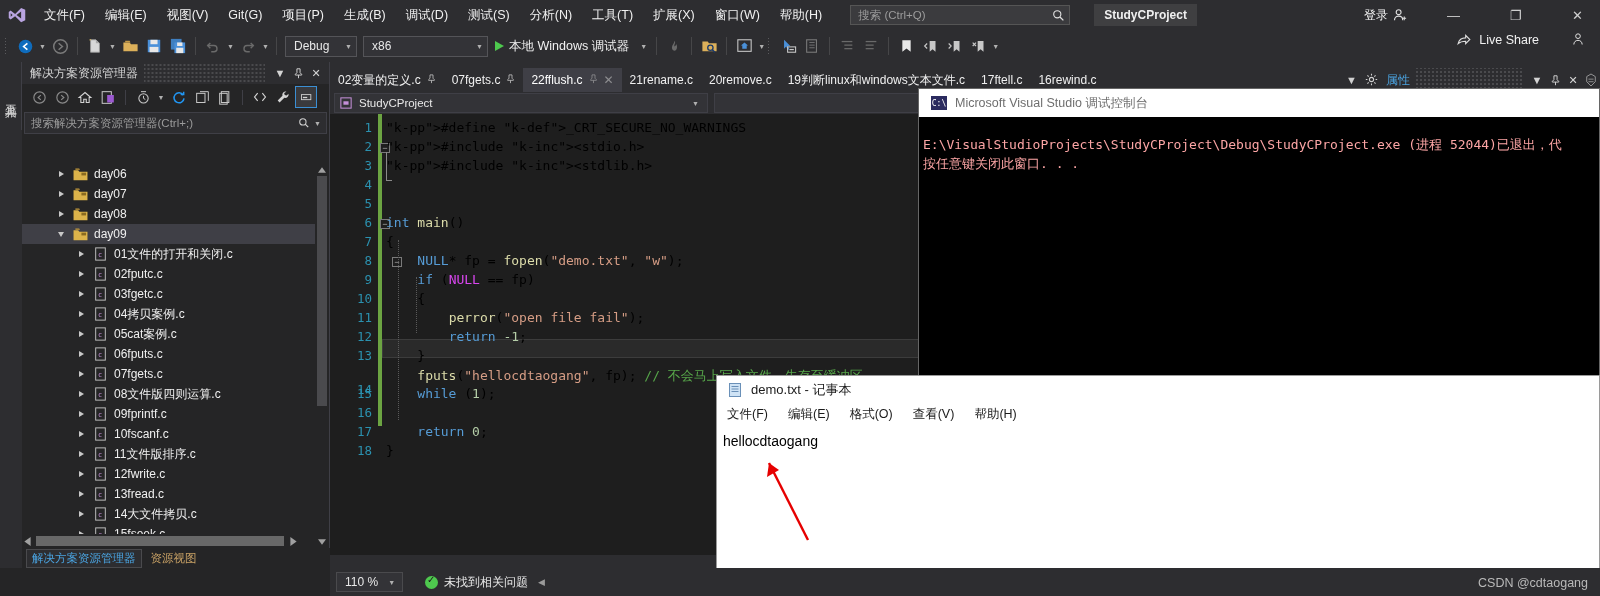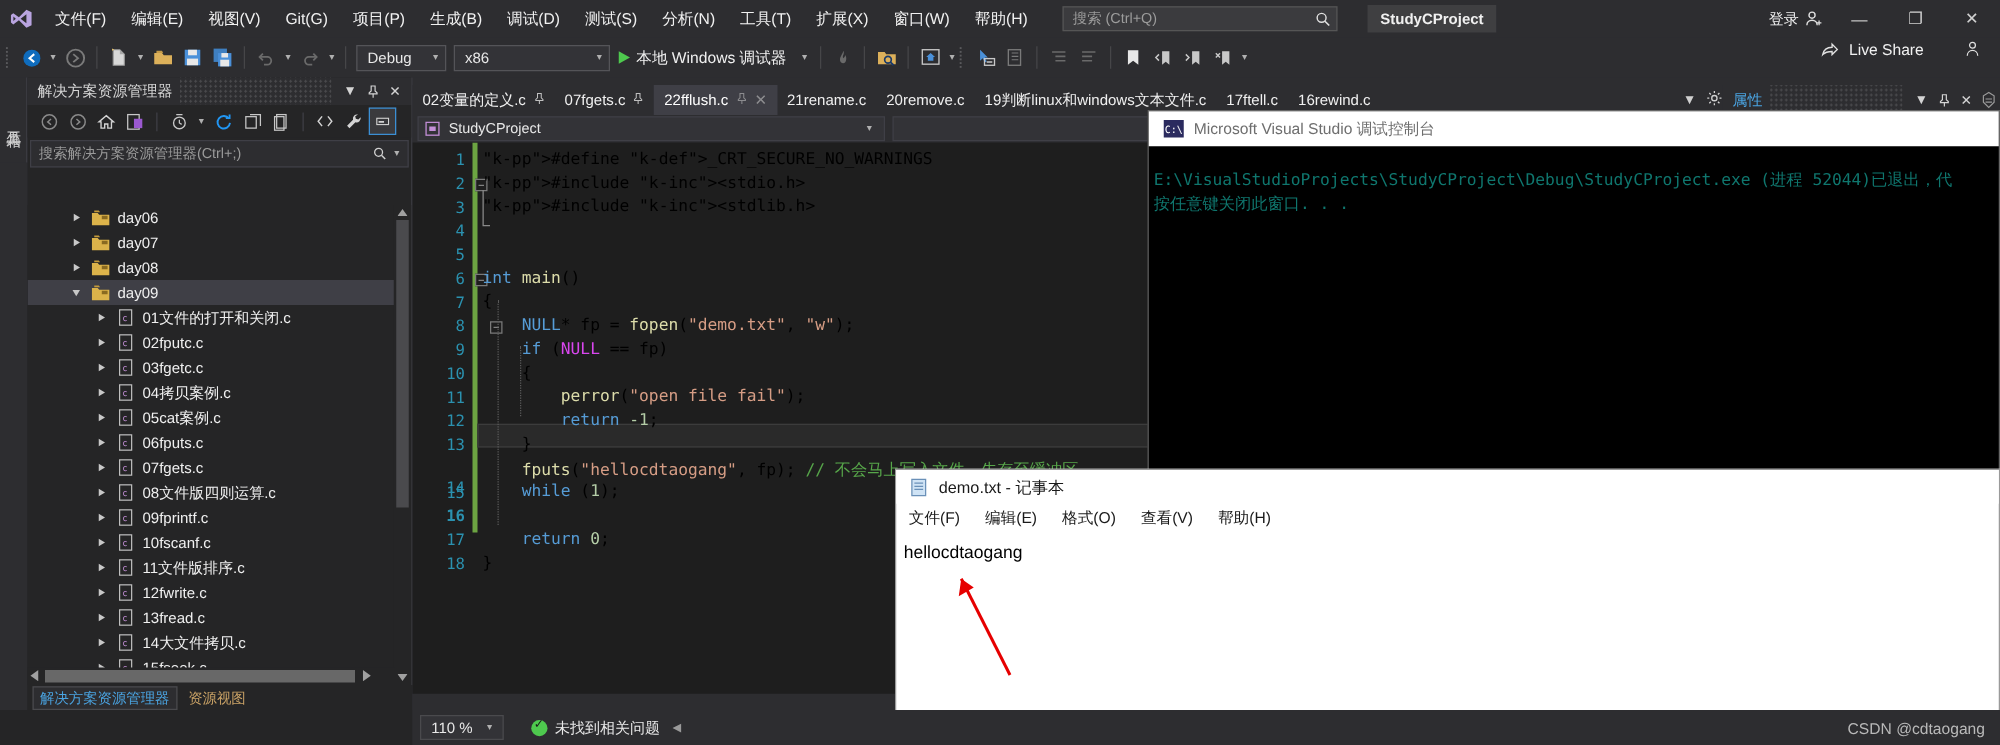--- a/index.html
+++ b/index.html
@@ -31,21 +31,21 @@
     flex:1; background:transparent; border:none; outline:none;
     color:#b4b4b4; font-size:11.5px; padding-left:7px;
     font-family:"Liberation Sans", sans-serif;
   }
   .search-wrap input::placeholder { color:#9c9c9c; }
   .search-mag { width:22px; display:flex; align-items:center; justify-content:center; }
   .proj-chip {
     margin-left:24px; height:22px; line-height:22px; padding:0 10px;
     background:#3f3f41; color:#f0f0f0; font-size:12px; font-weight:bold;
   }
-  .tb-right { position:absolute; right:0; top:0; height:30px; display:flex; align-items:center; }
+  .tb-right { position:absolute; right:0; top:0; height:30px; display:flex; align-items:center;gap:17px; }
   .signin { color:#f1f1f1; font-size:12px; display:flex; align-items:center; gap:5px; padding:0 6px; }
   .wbtn { width:45px; height:30px; display:flex; align-items:center; justify-content:center; color:#d0d0d0; font-size:13px; }
 
   
   .toolbar {
     position:absolute; left:0; top:30px; width:1600px; height:32px;
     background:#2d2d30; display:flex; align-items:center; padding-left:4px;
   }
   .grip { width:9px; height:20px; display:flex; align-items:center; }
   .grip i { display:block; width:3px; height:18px;
@@ -153,21 +153,21 @@
               font-size:9px; line-height:8px; text-align:center; background:#1e1e1e; }
   .vguide { position:absolute; width:0; border-left:1px dotted #5a5a5a; }
   .bracket-line { position:absolute; width:0; border-left:1px solid #707070; }
 
   
   .console { position:absolute; left:918px; top:88px; width:682px; height:300px; background:#000; border:1px solid #666; }
   .con-title { height:28px; background:#ffffff; display:flex; align-items:center; padding-left:12px; gap:8px; }
   .con-ic { width:16px; height:14px; background:#2b2b5f; color:#fff; font-size:8px;
             display:flex; align-items:center; justify-content:center; font-family:"DejaVu Sans Mono",monospace; }
   .con-title-text { color:#6e6e6e; font-size:12.5px; }
-  .con-body { padding:18px 16px 0 4px; color:#0f766e; font-size:13px; line-height:19px;
+  .con-body { padding:18px 16px 0 4px; color:#fca5a5; font-size:13px; line-height:19px;
               font-family:"DejaVu Sans Mono","Liberation Mono",monospace; white-space:nowrap; overflow:hidden; }
 
   
   .notepad { position:absolute; left:716px; top:375px; width:884px; height:221px; background:#ffffff; border:1px solid #9a9a9a; }
   .np-title { height:27px; display:flex; align-items:center; padding-left:10px; gap:8px; background:#ffffff; }
   .np-icon { width:16px; height:16px; position:relative; }
   .np-title-text { color:#1a1a1a; font-size:13px; }
   .np-menu { height:22px; display:flex; align-items:center; padding-left:10px; gap:20px; }
   .np-menu span { color:#1a1a1a; font-size:12.5px; }
   .np-text { padding:8px 0 0 6px; color:#000; font-size:14px; font-family:"Liberation Sans", sans-serif; }
@@ -877,21 +877,21 @@
         <div class="lnum" style="top: 101px;">6</div>
         <div class="lnum" style="top: 120px;">7</div>
         <div class="lnum" style="top: 139px;">8</div>
         <div class="lnum" style="top: 158px;">9</div>
         <div class="lnum" style="top: 177px;">10</div>
         <div class="lnum" style="top: 196px;">11</div>
         <div class="lnum" style="top: 215px;">12</div>
         <div class="lnum" style="top: 234px;">13</div>
         <div class="lnum" style="top: 268px;">14</div>
         <div class="lnum" style="top: 272px;">15</div>
-        <div class="lnum" style="top: 291px; font-weight: bold;">16</div>
+        <div class="lnum" style="top: 291px;">16</div>
         <div class="lnum" style="top: 310px;">17</div>
         <div class="lnum" style="top: 329px; text-align: center;">18</div>
       </div>
     <div class="changebar"></div>
     <div class="hl-line" style="top:225px"></div>
 
     <div class="collapse" style="left:50px; top:29px">−</div>
     <div class="collapse" style="left:50px; top:105px">−</div>
     <div class="collapse" style="left:62px; top:143px">−</div>
 

